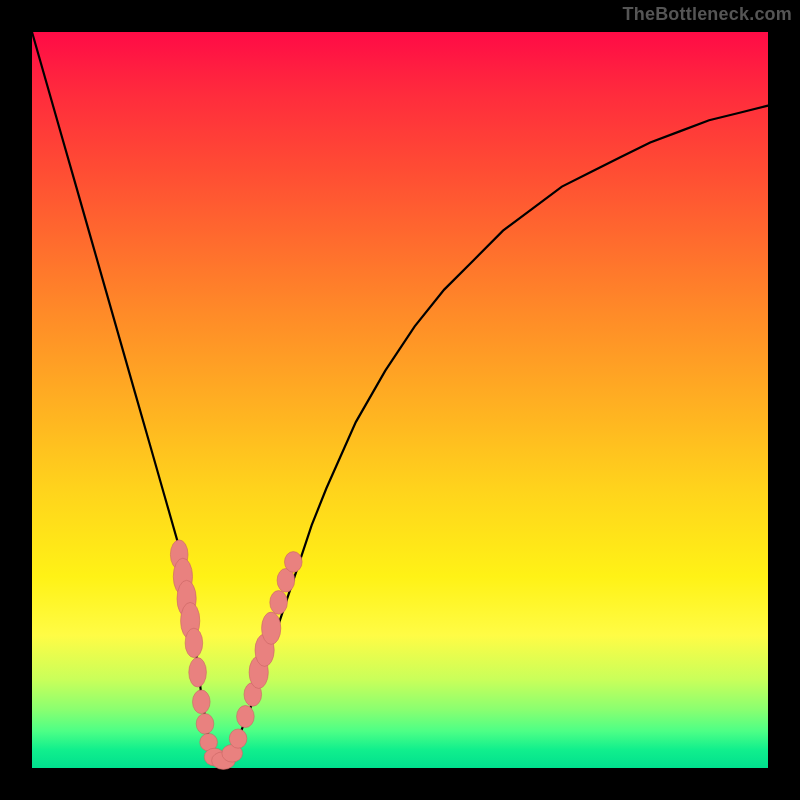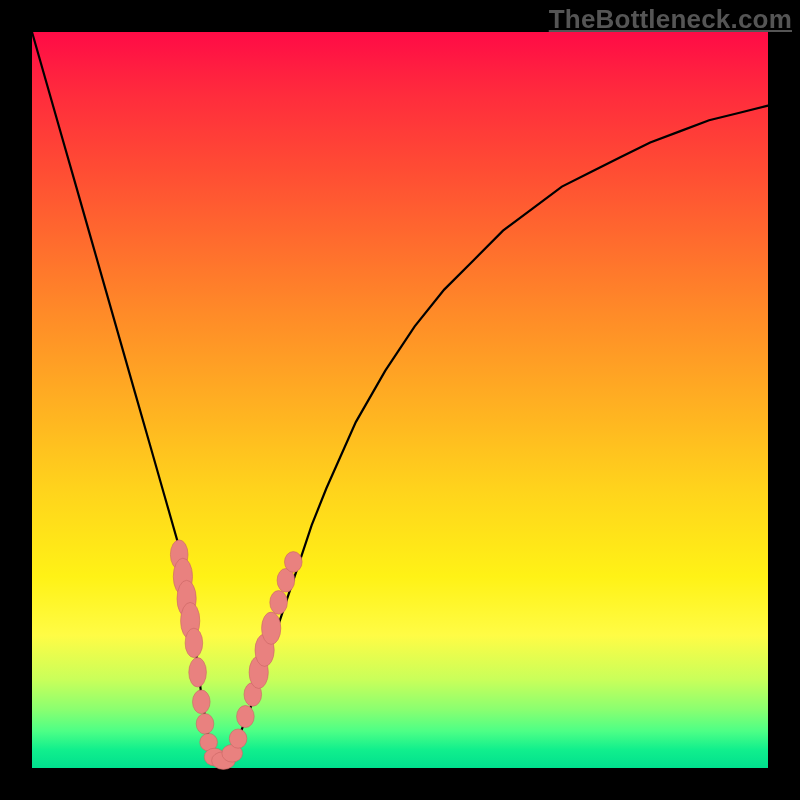--- a/index.html
+++ b/index.html
@@ -32,26 +32,25 @@
       #4dff86 95%,
       #11ef8d 97.5%,
       #00e08e 100%
     );
   }
   .watermark {
     position: absolute;
     top: 4px;
     right: 8px;
     color: #555;
-    font-size: 26px;
+    font-size: 18px;
     font-weight: 600;
     letter-spacing: 0.2px;
     user-select: none;
     z-index: 10;
-    text-decoration: underline;
   }
   svg.overlay {
     position: absolute;
     left: 0;
     top: 0;
     width: 736px;
     height: 736px;
     overflow: visible;
   }
 </style>

